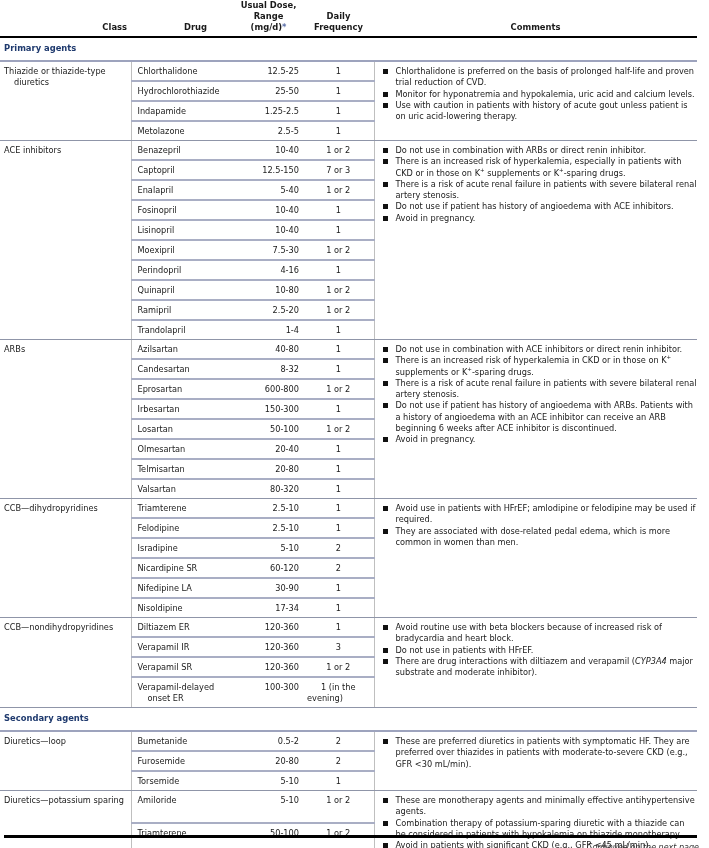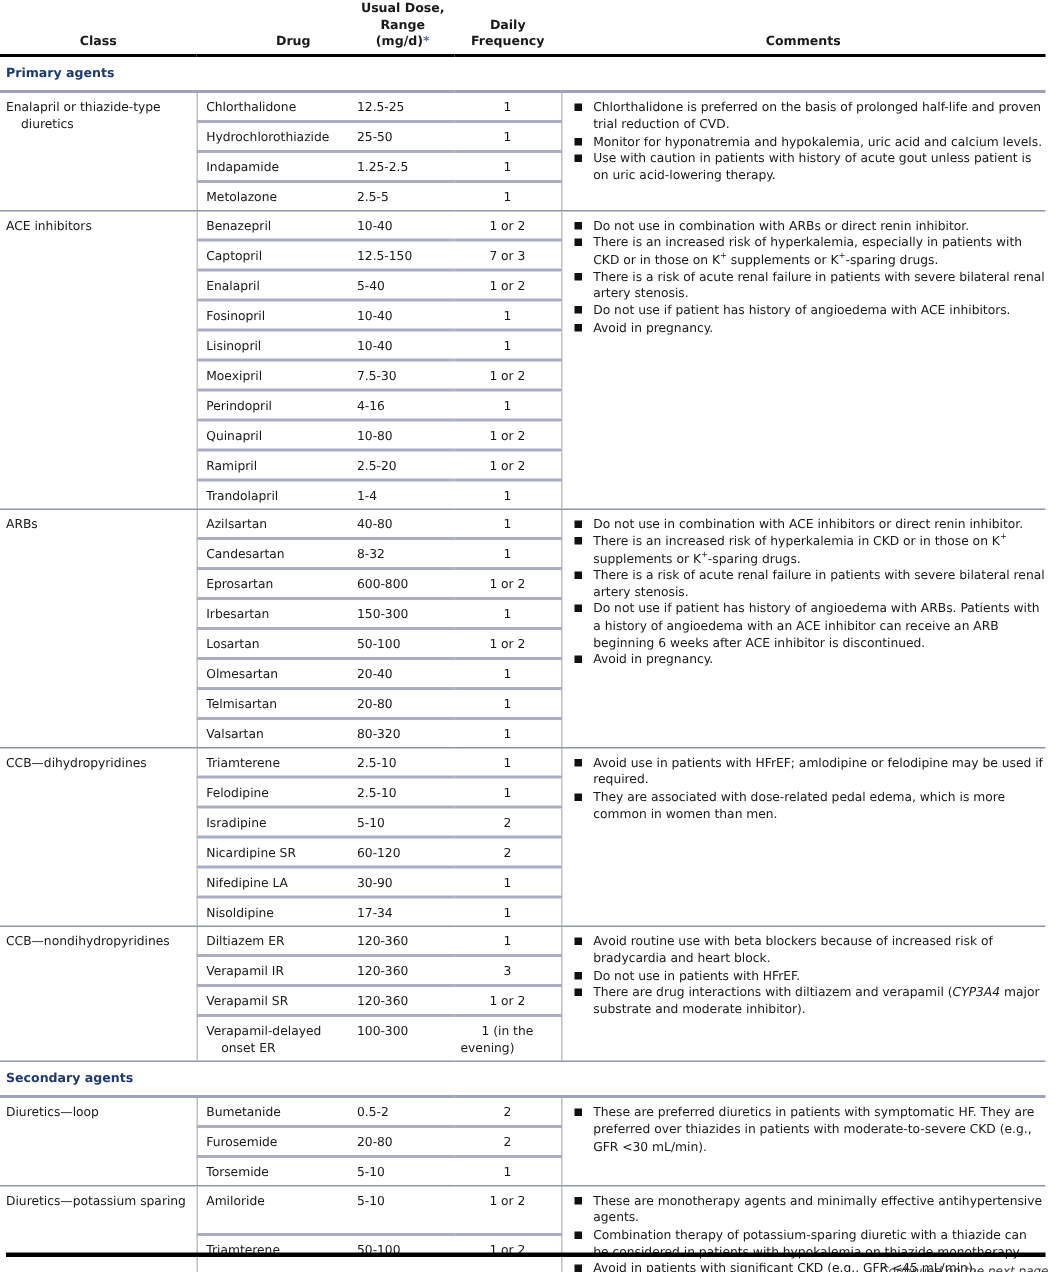--- a/index.html
+++ b/index.html
@@ -12,37 +12,37 @@
   col.c-class { width: 131px; }
   col.c-drug { width: 103px; }
   col.c-dose { width: 69px; }
   col.c-freq { width: 71px; }
   col.c-com { width: 323px; }
   thead th {
     font-size: 8.4px; font-weight: bold; vertical-align: bottom;
     padding: 0 4px 3px 4px; line-height: 11px; height: 30px;
     border-bottom: 2.5px solid #000;
   }
-  thead th.h-class { text-align: center; padding-left: 4px; margin-top: 27px; }
+  thead th.h-class { text-align: right; padding-left: 4px; margin-top: 27px; }
   thead th.h-drug { text-align: center; padding-left: 30px; }
   thead th.h-dose, thead th.h-freq, thead th.h-com { text-align: center; }
   .asterisk { color: #5b6fa8; }
   tr.section td {
     font-size: 8.4px; font-weight: bold; color: #1f3a6e;
     padding: 5px 4px 4px 4px; height: 13px;
     border-bottom: 2px solid #9da3bd;
   }
   td {
     font-size: 8.2px; line-height: 11px; vertical-align: top;
     padding: 4px 4px 3px 4px;
   }
   td.cls { padding-left: 4px; }
   td.cls .indent { display: block; padding-left: 10px; }
   td.drug { border-left: 1px solid #bfbfbf; padding-left: 6px; }
-  td.dose { text-align: left; }
+  td.dose { text-align: right; }
   td.freq { text-align: center; border-right: 1px solid #bfbfbf; }
   td.freq .rt { text-align: left; display: block; padding-right: 4px; }
   td.com { padding: 4px 0 3px 6px; }
   tr.drow td.drug, tr.drow td.dose, tr.drow td.freq { border-bottom: 2px solid #a9aec4; }
   tr.drow.last td.drug, tr.drow.last td.dose, tr.drow.last td.freq { border-bottom: none; }
   tr.group-end td { border-bottom: 1.5px solid #8f95a8 !important; }
   ul { margin: 0; padding: 0; list-style: none; }
   li { position: relative; padding-left: 15px; font-size: 8.2px; line-height: 11.3px; margin-bottom: 0; }
   li .bullet {
     position: absolute; left: 2px; top: 3px; width: 5px; height: 5px; background: #111;
@@ -79,21 +79,21 @@
         <span>Frequency</span>
       </th>
       <th class="h-com">Comments</th>
     </tr>
   </thead>
   <tbody id="tbody">
     <tr class="section">
       <td colspan="5">Primary agents</td>
     </tr>
   <tr class="drow">
-          <td class="cls" rowspan="4" style="border-bottom: 1.5px solid rgb(143, 149, 168);"><span>Enalapril or thiazide-type</span><span class="indent">diuretics</span></td>
+          <td class="cls" rowspan="4" style="border-bottom: 1.5px solid rgb(143, 149, 168);"><span>Thiazide or thiazide-type</span><span class="indent">diuretics</span></td>
           <td class="drug">Chlorthalidone</td>
           <td class="dose">12.5-25</td>
           <td class="freq">1</td>
           <td class="com" rowspan="4" style="border-bottom: 1.5px solid rgb(143, 149, 168); margin-left: 15px;">
             <ul>
               <li><span class="bullet"></span><span>Chlorthalidone is preferred on the basis of prolonged half-life and proven trial reduction of CVD.</span></li>
               <li><span class="bullet"></span><span>Monitor for hyponatremia and hypokalemia, uric acid and calcium levels.</span></li>
               <li><span class="bullet"></span><span>Use with caution in patients with history of acute gout unless patient is on uric acid-lowering therapy.</span></li>
             </ul>
           </td>

